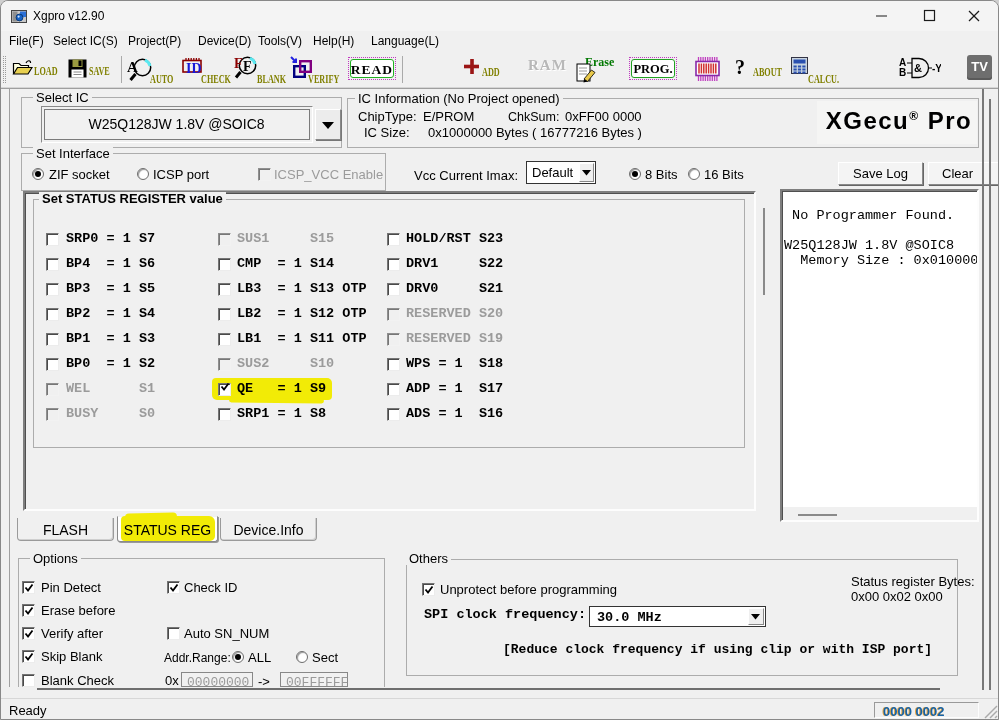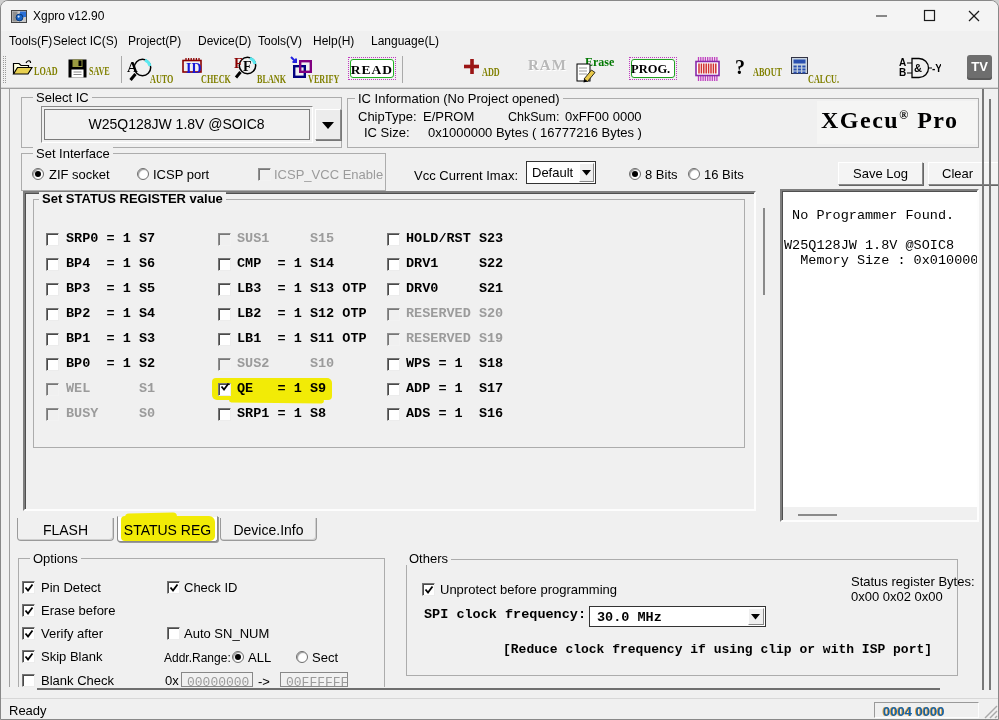--- a/index.html
+++ b/index.html
@@ -33,21 +33,21 @@
       <circle cx="7.6" cy="8.6" r="1.1" fill="#cfe4ff"></circle>
     </svg>
   <div class="abs t12" style="left:32px;top:8px">Xgpro v12.90</div>
   <svg class="abs" style="left:870px;top:5px" width="120" height="20">
     <line x1="5" y1="10" x2="16" y2="10" stroke="#1b1b1b" stroke-width="1.2"></line>
     <rect x="53.5" y="4.5" width="10" height="10" fill="none" stroke="#1b1b1b" stroke-width="1.2"></rect>
     <line x1="98" y1="5" x2="108" y2="15" stroke="#1b1b1b" stroke-width="1.2"></line>
       <line x1="108" y1="5" x2="98" y2="15" stroke="#1b1b1b" stroke-width="1.2"></line>
   </svg>
 
-  <div class="abs t12" style="left:8px;top:33px">Tools(F)</div>
+  <div class="abs t12" style="left:8px;top:33px">File(F)</div>
   <div class="abs t12" style="left:52px;top:33px">Select IC(S)</div>
   <div class="abs t12" style="left:127px;top:33px">Project(P)</div>
   <div class="abs t12" style="left:197px;top:33px">Device(D)</div>
   <div class="abs t12" style="left:257px;top:33px">Tools(V)</div>
   <div class="abs t12" style="left:312px;top:33px">Help(H)</div>
   <div class="abs t12" style="left:370px;top:33px">Language(L)</div>
 
   <div id="toolbar" class="abs" style="left:0;top:52px;width:999px;height:34px">
       <div class="abs" style="left:2px;top:3px;width:3px;height:27px;border-left:1px dotted #999;border-right:1px dotted #999"></div>
       <svg class="abs" style="left:11px;top:6px" width="21" height="20">
@@ -115,21 +115,21 @@
       <svg class="abs" style="left:575px;top:10px" width="23" height="22">
         <rect x="1" y="1" width="13" height="17" fill="#fff" stroke="#000"></rect>
         <line x1="3" y1="5" x2="11" y2="5" stroke="#999"></line>
         <line x1="3" y1="8" x2="11" y2="8" stroke="#999"></line>
         <line x1="3" y1="11" x2="11" y2="11" stroke="#999"></line>
         <path d="M8 16 L15.5 7 L19 9.5 L11.5 18.5 Z" fill="#e8c84a" stroke="#000" stroke-width=".8"></path>
         <path d="M8 16 L11.5 18.5 L7.5 19.5 Z" fill="#000"></path>
       </svg>
       <div class="abs" style="left:628px;top:4px;width:48px;height:23px;border:1px dotted #c03ac0"></div>
       <div class="abs" style="left:630px;top:6px;width:44px;height:19px;background:#fff;border:1px solid #22a022;border-radius:3px"></div>
-      <div class="abs" style="left:630px;top:9px;width:24px;text-align:center;font-family:'Liberation Serif',serif;font-weight:bold;font-size:12.5px">PROG.</div>
+      <div class="abs" style="left:630px;top:9px;width:44px;text-align:center;font-family:'Liberation Serif',serif;font-weight:bold;font-size:12.5px">PROG.</div>
       <svg class="abs" style="left:694px;top:4px" width="26" height="24">
         <g stroke="#c040c0" stroke-width="1.3">
           <line x1="3.5" y1="0" x2="3.5" y2="5"></line>
           <line x1="3.5" y1="19" x2="3.5" y2="24"></line>
           <line x1="5.8" y1="0" x2="5.8" y2="5"></line>
           <line x1="5.8" y1="19" x2="5.8" y2="24"></line>
           <line x1="8.1" y1="0" x2="8.1" y2="5"></line>
           <line x1="8.1" y1="19" x2="8.1" y2="24"></line>
           <line x1="10.399999999999999" y1="0" x2="10.399999999999999" y2="5"></line>
           <line x1="10.399999999999999" y1="19" x2="10.399999999999999" y2="24"></line>
@@ -203,21 +203,21 @@
 
   <div class="gb" style="left:346px;top:97px;width:632px;height:50px"></div>
   <div class="gbl" style="left:354px;top:91px">IC Information (No Project opened)</div>
   <div class="abs t13" style="left:357px;top:108px">ChipType:</div>
   <div class="abs t13" style="left:422px;top:108px">E/PROM</div>
   <div class="abs" style="left:507px;top:109px;font-size:12.5px">ChkSum:</div>
   <div class="abs t13" style="left:564px;top:108px">0xFF00 0000</div>
   <div class="abs t13" style="left:363px;top:124px">IC Size:</div>
   <div class="abs t13" style="left:427px;top:124px">0x1000000 Bytes ( 16777216 Bytes )</div>
   <div class="abs" style="left:816px;top:100px;width:160px;height:43px;background:#f5f5f4"></div>
-  <div class="abs" style="left:820px;top:106px;width:156px;font-family:Liberation Serif, serif;font-weight:bold;font-size:24px;text-align:left;letter-spacing:1.5px">XGecu<sup style="font-size:12px">®</sup> Pro</div>
+  <div class="abs" style="left:820px;top:106px;width:156px;font-family:Liberation Sans, sans-serif;font-weight:bold;font-size:24px;text-align:center;letter-spacing:1.5px">XGecu<sup style="font-size:12px">®</sup> Pro</div>
 
   <div class="gb" style="left:20px;top:152px;width:365px;height:38px"></div>
   <div class="gbl" style="left:32px;top:146px">Set Interface</div>
   <div class="rad on" style="left:31px;top:167px"></div>
   <div class="abs t13" style="left:48px;top:166px">ZIF socket</div>
   <div class="rad" style="left:136px;top:167px"></div>
   <div class="abs t13" style="left:152px;top:166px">ICSP port</div>
   <div class="cb dis" style="left:257px;top:167px"></div>
   <div class="abs t13 gry" style="left:273px;top:166px">ICSP_VCC Enable</div>
   <div class="abs t13" style="left:413px;top:167px">Vcc Current Imax:</div>
@@ -370,21 +370,21 @@
     </svg>
   <div class="abs mono" style="left:502px;top:641px;font-size:13px">[Reduce clock frequency if using clip or with ISP port]</div>
   <div class="abs t13" style="left:850px;top:573px">Status register Bytes:</div>
   <div class="abs t13" style="left:850px;top:588px">0x00 0x02 0x00</div>
 
   <div class="abs" style="left:36px;top:687px;width:903px;height:2px;background:#6e6e6e"></div>
 
   <div class="abs" style="left:0;top:697px;width:999px;height:23px;background:#f0f0f0;border-top:1px solid #d7d7d7"></div>
   <div class="abs t13" style="left:8px;top:702px">Ready</div>
   <div class="abs" style="left:873px;top:701px;width:105px;height:16px;border:1px solid #9a9a9a;border-bottom-color:#fdfdfd;border-right-color:#fdfdfd"></div>
-  <div class="abs" style="left:882px;top:703px;font-size:13px;font-weight:bold;color:#1663a7;text-shadow:-1px 0 0 #e8a33d">0004 0000</div>
+  <div class="abs" style="left:882px;top:703px;font-size:13px;font-weight:bold;color:#1663a7;text-shadow:-1px 0 0 #e8a33d">0000 0002</div>
   <svg class="abs" style="left:982px;top:703px" width="16" height="16">
       <g stroke="#aaa" stroke-width="1.5">
         <line x1="14" y1="2" x2="2" y2="14"></line>
         <line x1="14" y1="7" x2="7" y2="14"></line>
         <line x1="14" y1="12" x2="12" y2="14"></line>
       </g>
     </svg>
 </div>
 
 </body></html>

